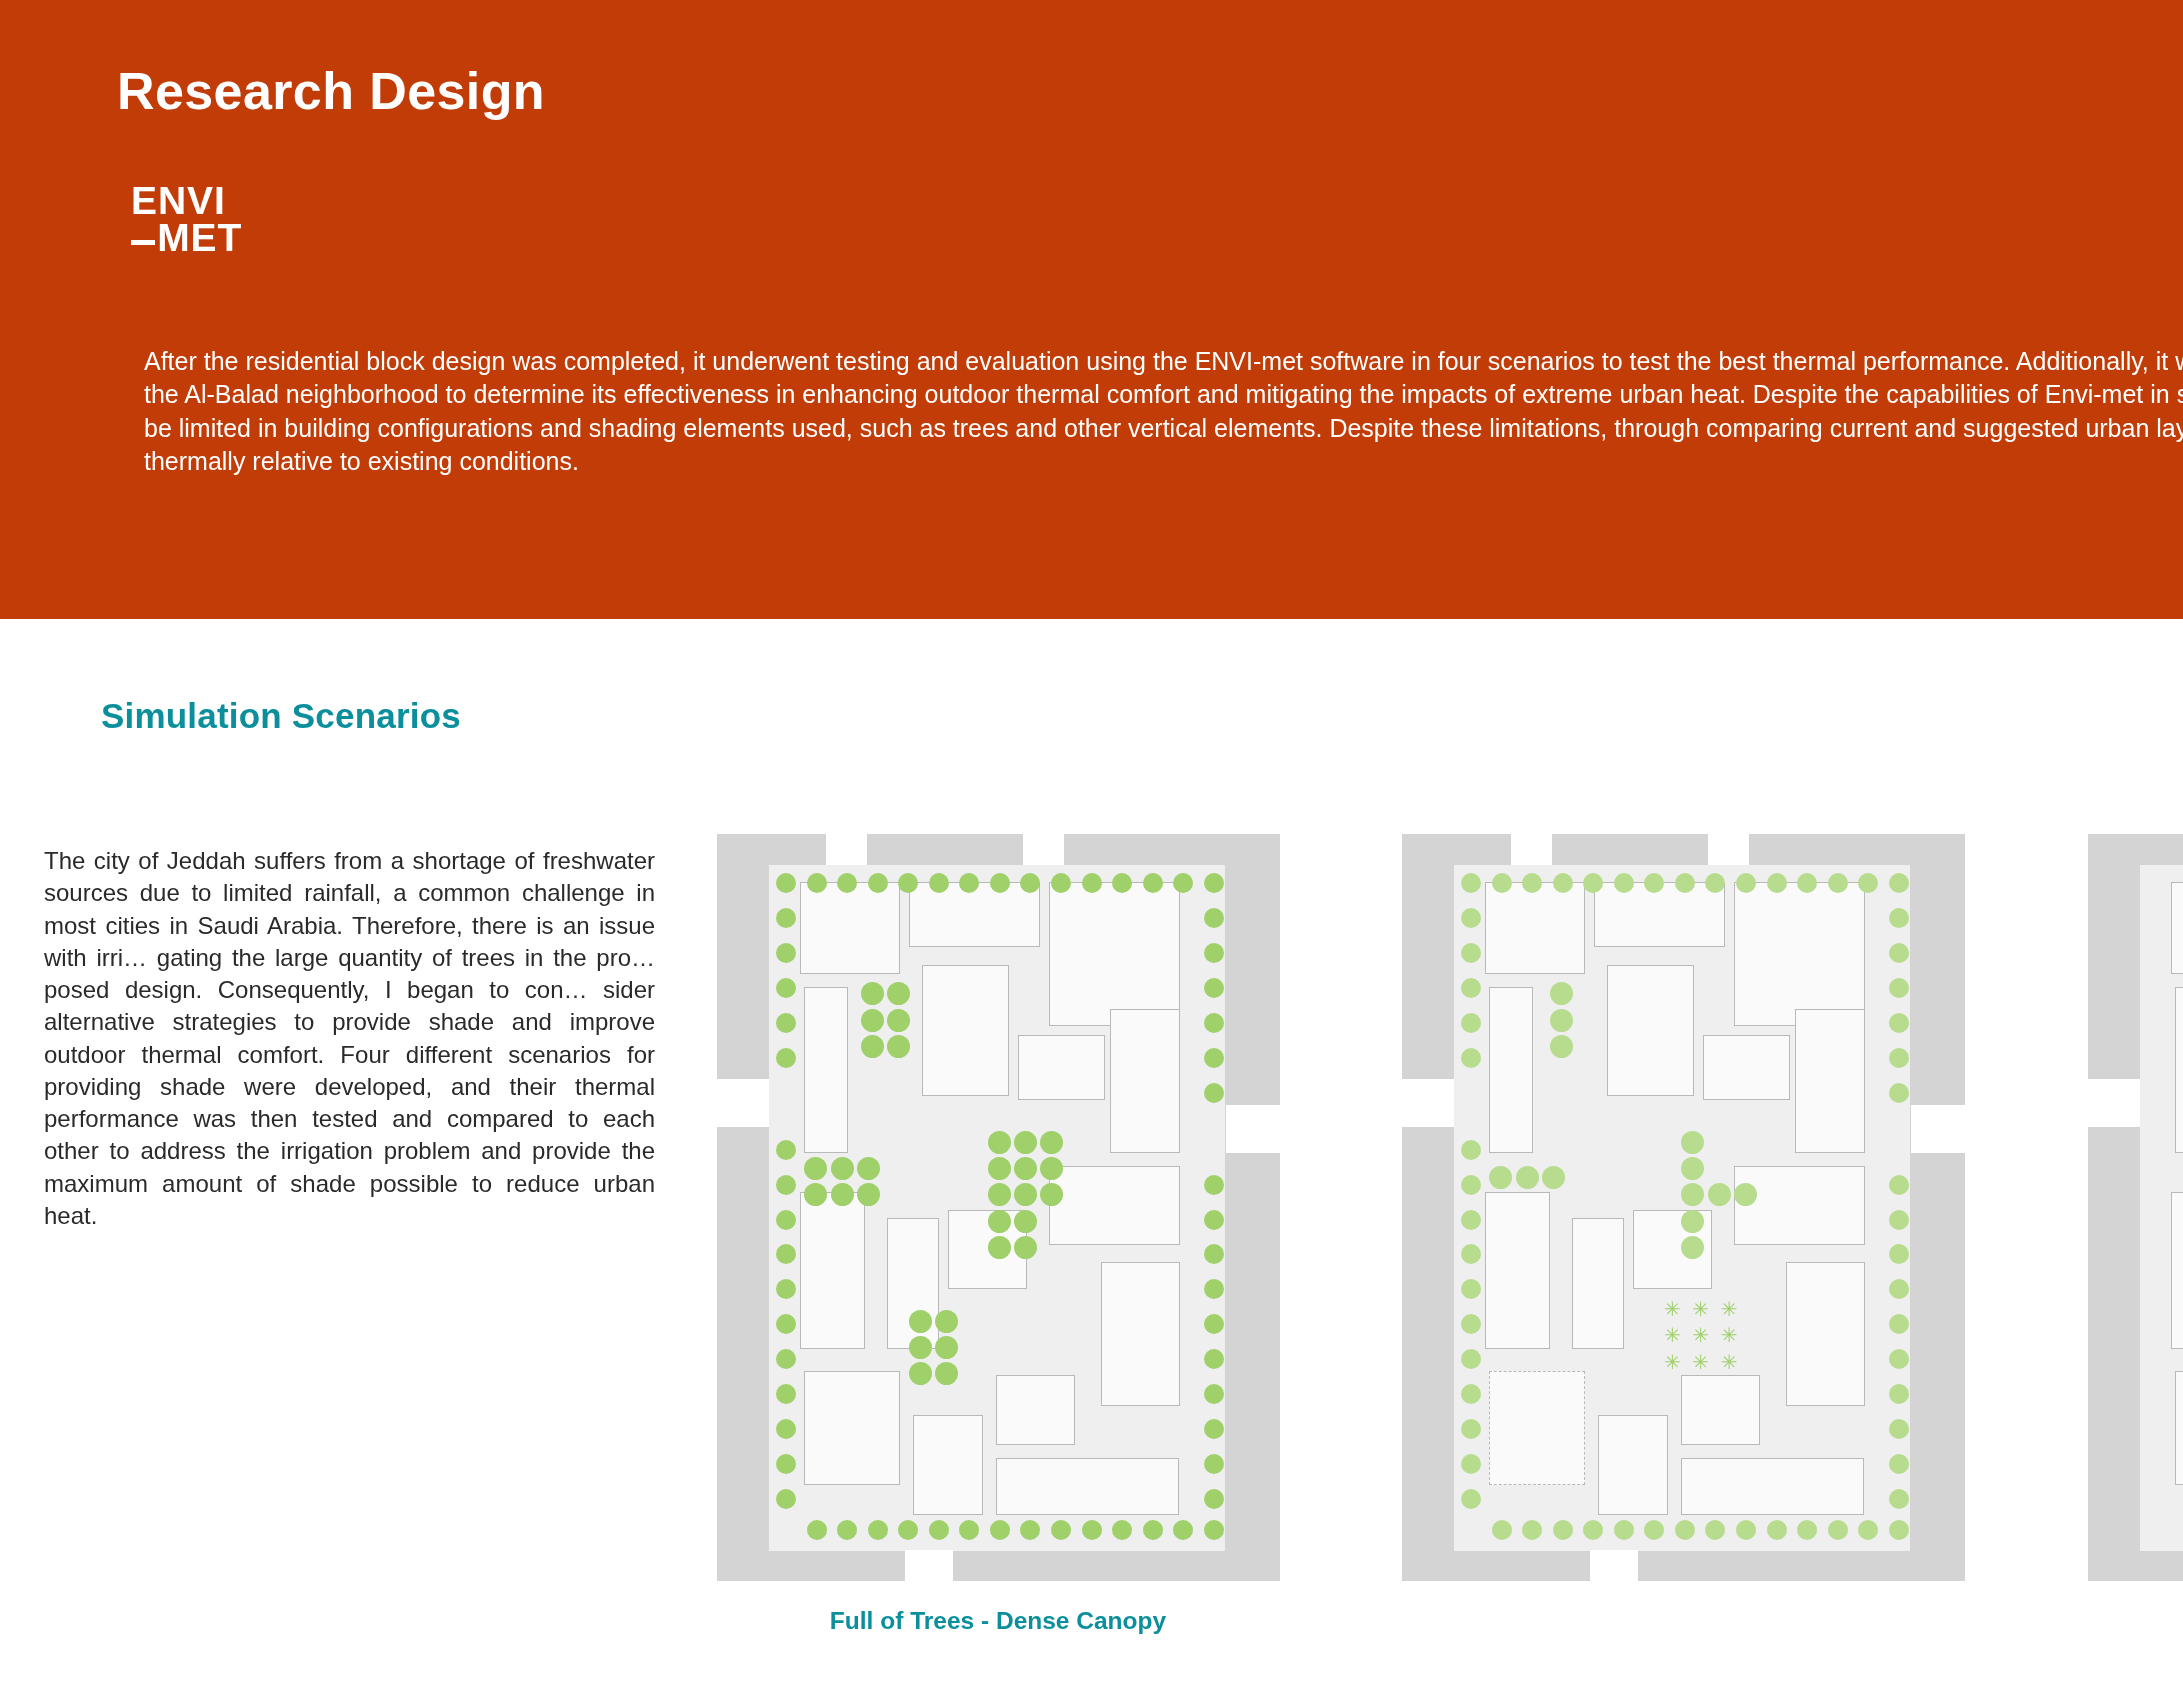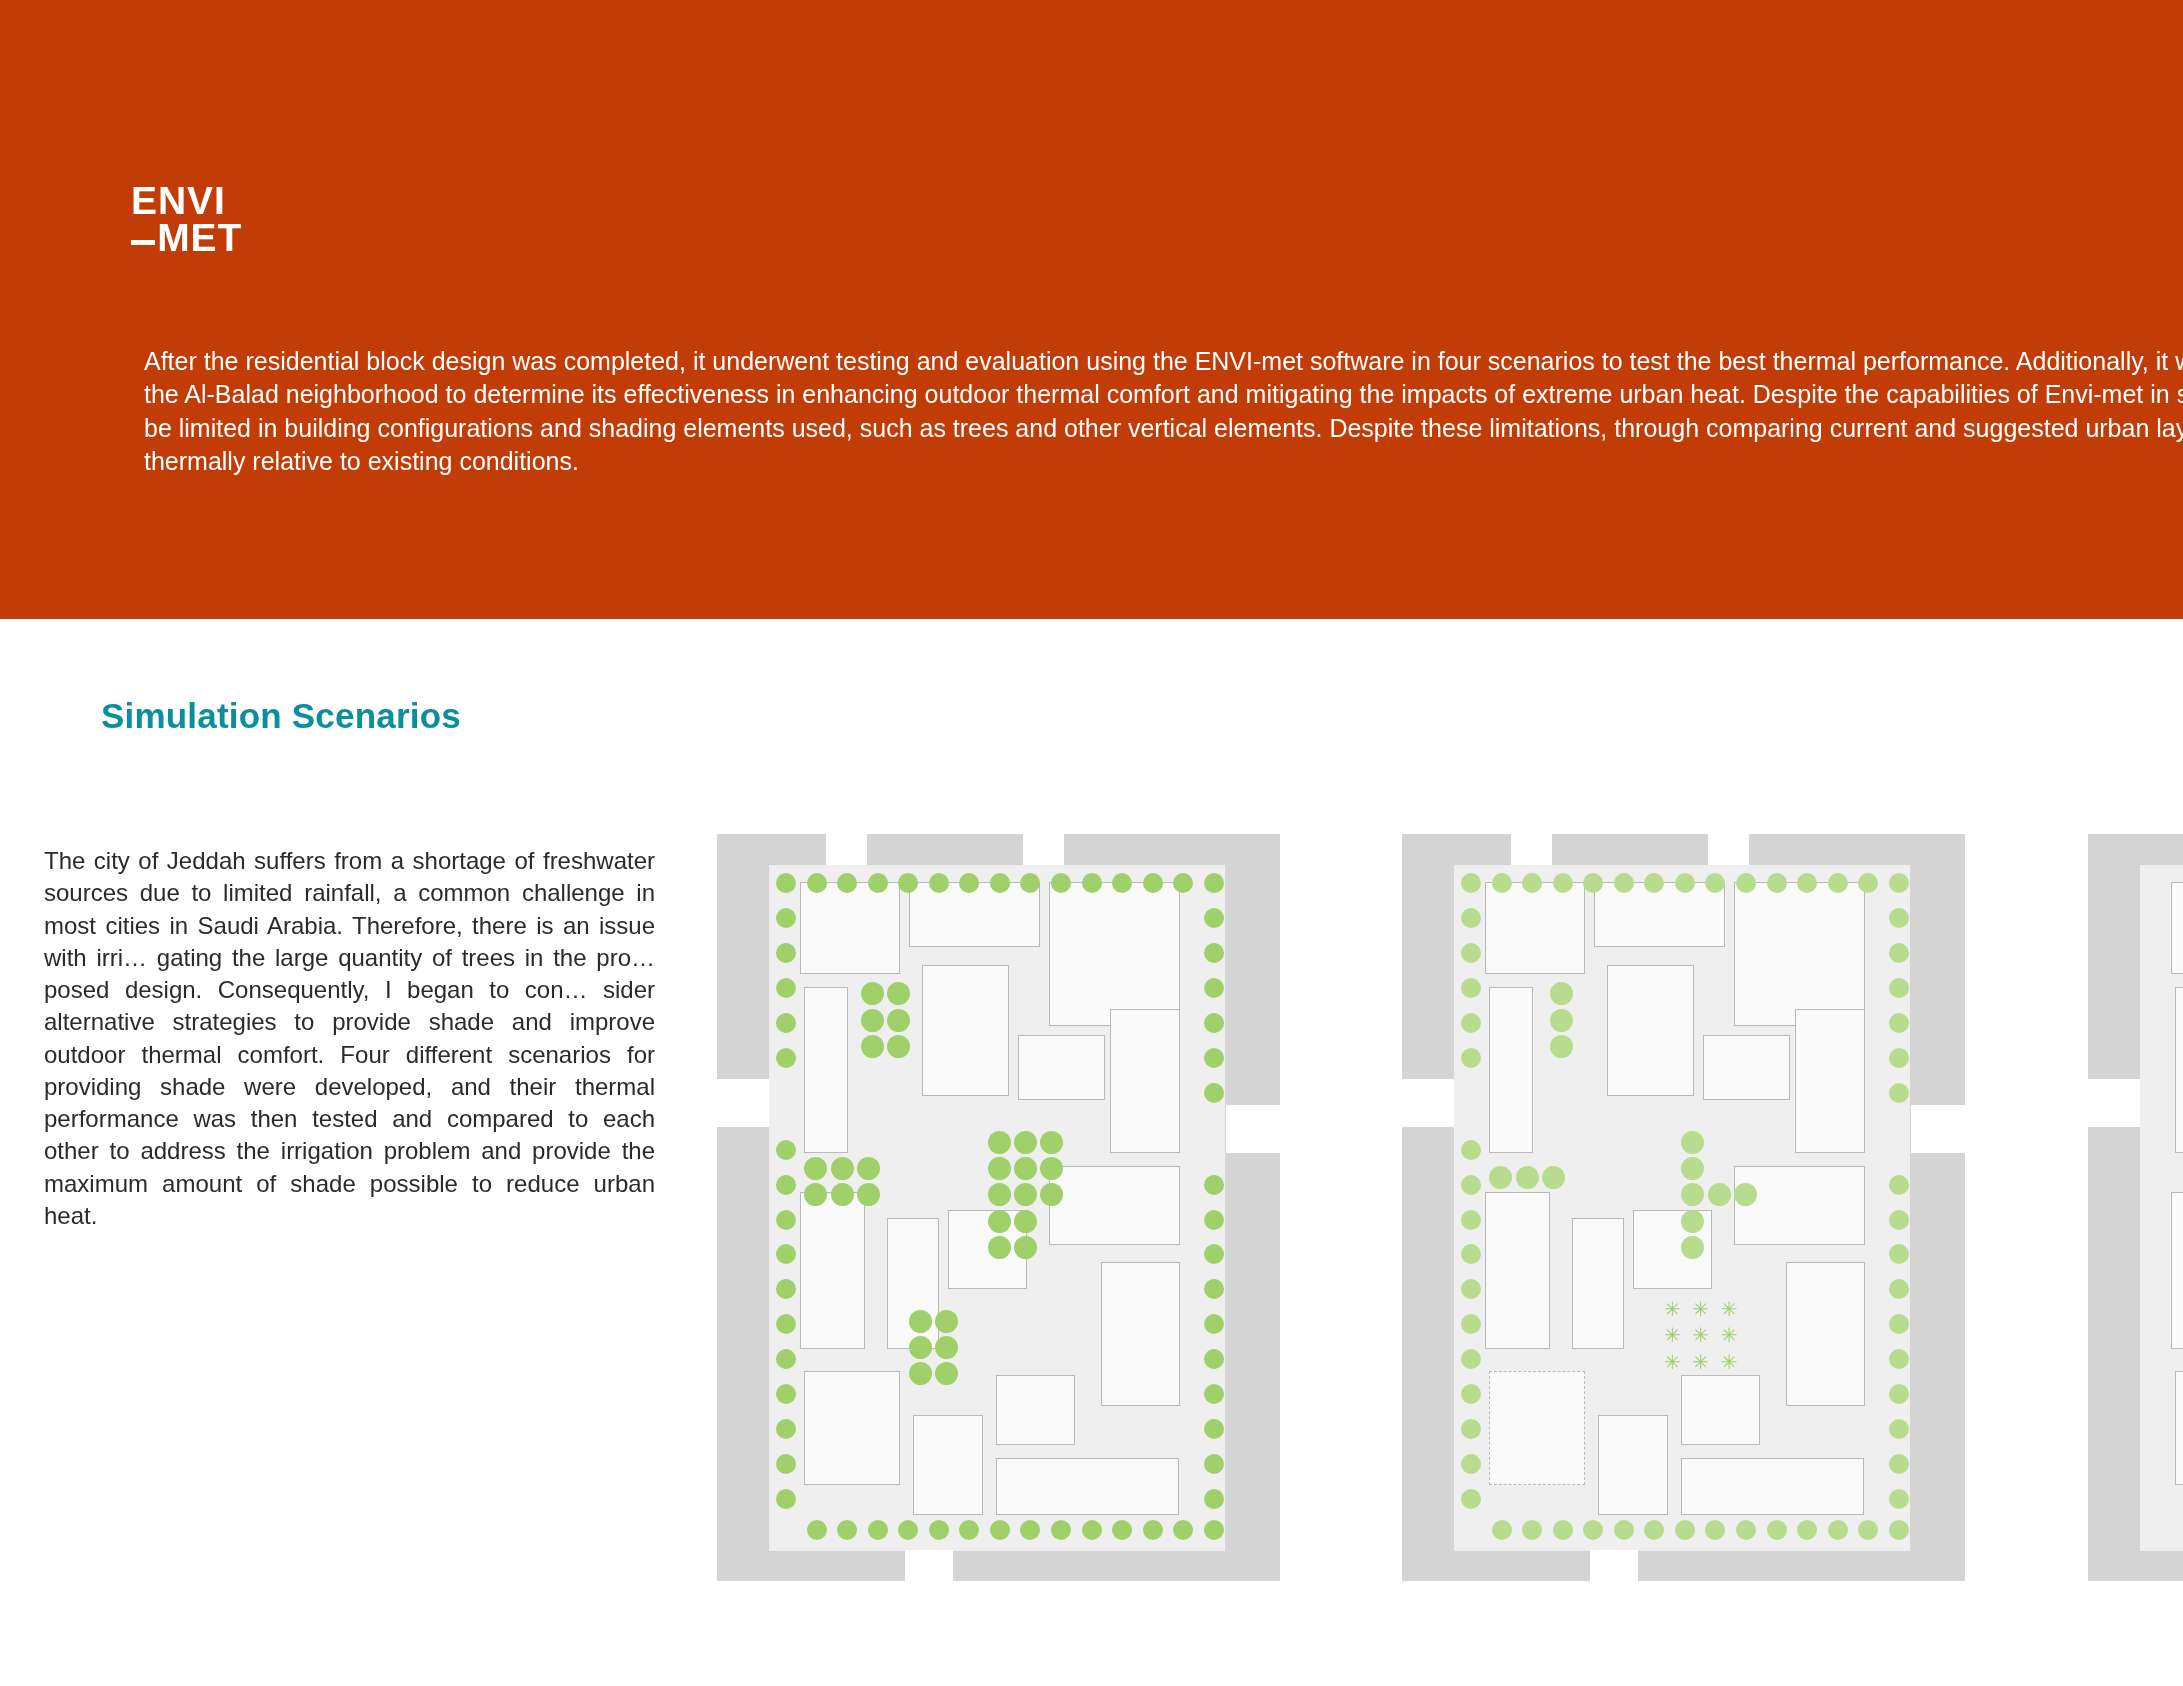--- a/index.html
+++ b/index.html
@@ -149,20 +149,21 @@
     color: #0b8f9c;
     font-weight: 600;
   }
 </style>
 </head>
 <body>
 
 <div class="page">
 
   <div class="header-band">
+    <div class="header-title">Research Design</div>
 
     <div class="logo">
       <span class="l1">ENVI</span>
       <span class="l2"><span class="underscore"></span><span>MET</span></span>
     </div>
 
     <div class="header-para">After the residential block design was completed, it underwent testing and evaluation using the ENVI-met software in four scenarios to test the best thermal performance. Additionally, it was compared to the currently existing situation in similarly dense neighborhoods in Jeddah, and to the Al-Balad neighborhood to determine its effectiveness in enhancing outdoor thermal comfort and mitigating the impacts of extreme urban heat. Despite the capabilities of Envi-met in simulation, there are limitations that must be taken into consideration. Therefore, the evaluation will be limited in building configurations and shading elements used, such as trees and other vertical elements. Despite these limitations, through comparing current and suggested urban layouts while maintaining consistent variables, we can evaluate how well design proposals perform thermally relative to existing conditions.</div>
   </div>
 
   <div class="section-title">Simulation Scenarios</div>
@@ -290,20 +291,21 @@
         <div class="tree" style="left:323px;top:323px;width:23px;height:23px;"></div>
         <div class="tree" style="left:323px;top:349px;width:23px;height:23px;"></div>
 
         <div class="tree" style="left:192px;top:476px;width:23px;height:23px;"></div>
         <div class="tree" style="left:218px;top:476px;width:23px;height:23px;"></div>
         <div class="tree" style="left:192px;top:502px;width:23px;height:23px;"></div>
         <div class="tree" style="left:218px;top:502px;width:23px;height:23px;"></div>
         <div class="tree" style="left:192px;top:528px;width:23px;height:23px;"></div>
         <div class="tree" style="left:218px;top:528px;width:23px;height:23px;"></div>
       </div>
+      <div class="caption">Full of Trees - Dense Canopy</div>
     </div>
 
     <div class="card card-1">
       <div class="plan">
         <div class="court"></div>
         <div class="notch" style="left:109px;top:0;width:41px;height:31px;"></div>
         <div class="notch" style="left:306px;top:0;width:41px;height:31px;"></div>
         <div class="notch" style="left:0;top:245px;width:52px;height:48px;"></div>
         <div class="notch" style="left:509px;top:271px;width:55px;height:48px;"></div>
         <div class="notch" style="left:188px;top:716px;width:48px;height:31px;"></div>

